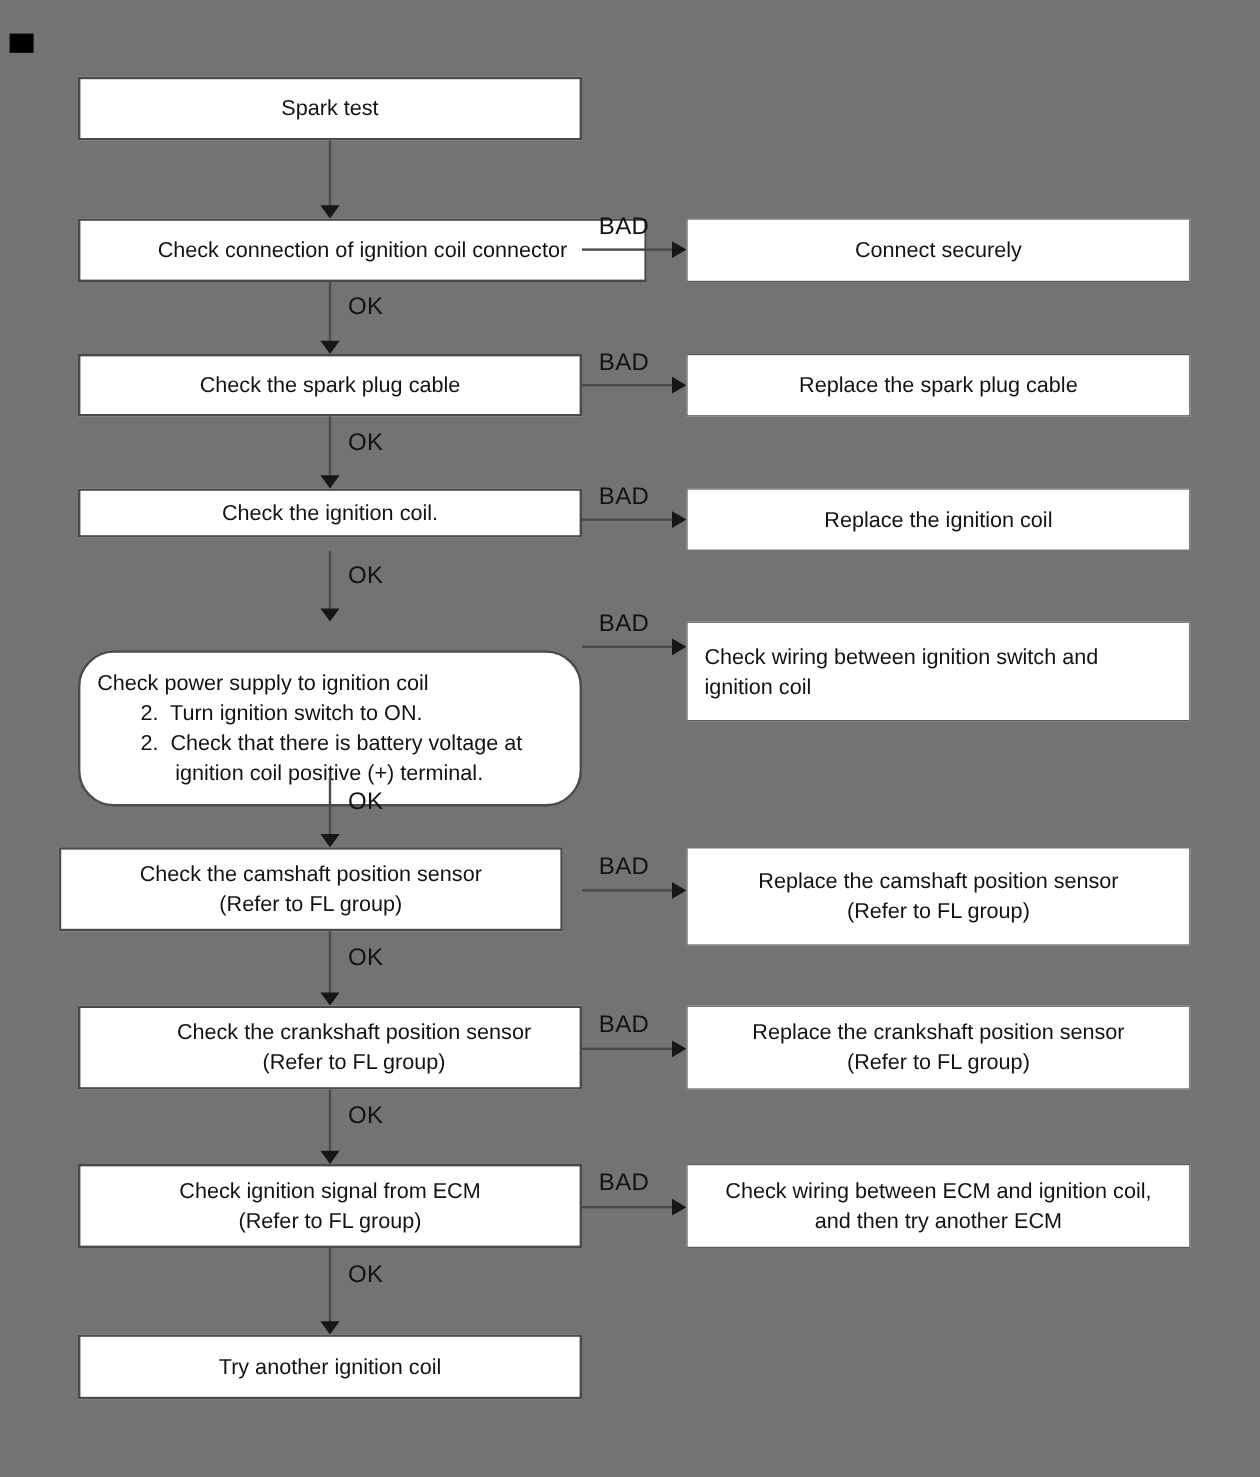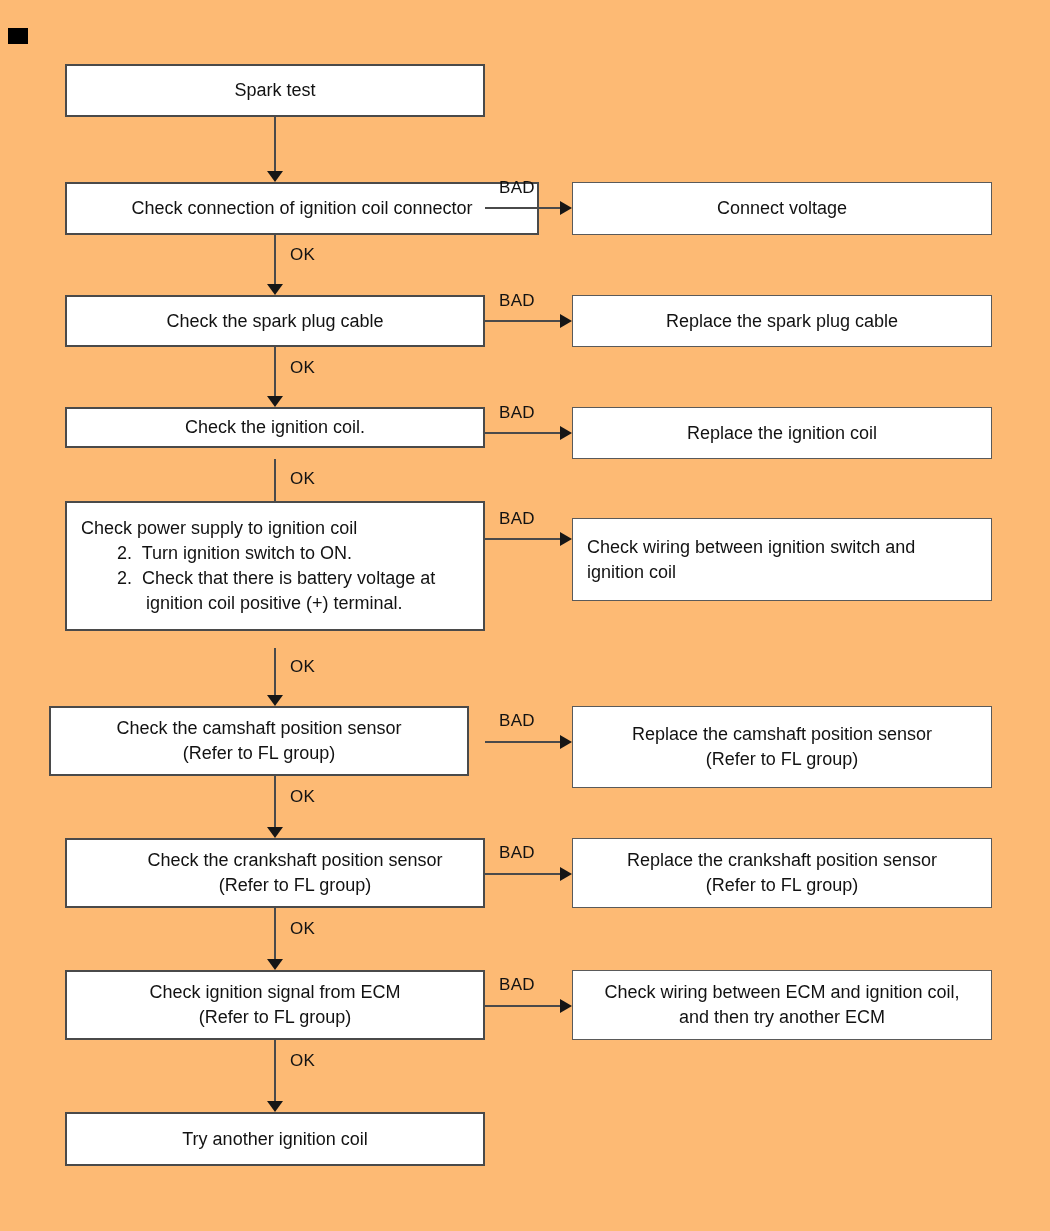--- a/index.html
+++ b/index.html
@@ -1,17 +1,17 @@
 <!DOCTYPE html>
 <html><head>
 <meta charset="utf-8">
 <style>
   html,body{margin:0;padding:0;background:#ffffff;}
   .stage{
-    position:relative;width:1050px;height:1231px;background:#fdba74;
+    position:relative;width:1050px;height:1231px;background:#737373;
     font-family:"Liberation Sans","DejaVu Sans",sans-serif;color:#121212;
     overflow:hidden;
   }
   .corner-marker{position:absolute;left:8px;top:28px;width:20px;height:16px;background:#000;}
   .box{
     position:absolute;box-sizing:border-box;background:#fff;
     border:2px solid #4a4a4a;
     display:flex;flex-direction:column;align-items:center;justify-content:center;
     font-size:18px;line-height:1.38;text-align:center;
   }
@@ -25,21 +25,21 @@
   .arrow-down{
     position:absolute;left:267px;width:0;height:0;
     border-left:8px solid transparent;border-right:8px solid transparent;
     border-top:11px solid #161616;
   }
   .arrow-right{
     position:absolute;left:560px;width:0;height:0;
     border-top:7px solid transparent;border-bottom:7px solid transparent;
     border-left:12px solid #161616;
   }
-  .lbl{position:absolute;font-size:17px;color:#121212;letter-spacing:0.3px;}
+  .lbl{position:absolute;font-size:20px;color:#121212;letter-spacing:0.3px;}
   .lbl.ok{left:290px;}
   .lbl.bad{left:499px;}
 </style>
 </head>
 <body>
 
 <div class="stage">
 
   <div class="corner-marker"></div>
 
@@ -50,21 +50,21 @@
   <div class="vline" style="top:117px;height:56px;"></div>
   <div class="arrow-down" style="top:171px;"></div>
 
   <div class="box" style="left:65px;top:182px;width:474px;height:53px;">
     <span class="line">Check connection of ignition coil connector</span>
   </div>
   <div class="lbl bad" style="top:178px;">BAD</div>
   <div class="hline" style="top:207px;"></div>
   <div class="arrow-right" style="top:201px;"></div>
   <div class="box right" style="left:572px;top:182px;width:420px;height:53px;">
-    <span class="line">Connect voltage</span>
+    <span class="line">Connect securely</span>
   </div>
 
   <div class="vline" style="top:235px;height:49px;"></div>
   <div class="arrow-down" style="top:284px;"></div>
   <div class="lbl ok" style="top:245px;">OK</div>
 
   <div class="box" style="left:65px;top:295px;width:420px;height:52px;">
     <span class="line">Check the spark plug cable</span>
   </div>
   <div class="lbl bad" style="top:291px;">BAD</div>
@@ -85,21 +85,21 @@
   <div class="hline" style="top:432px;"></div>
   <div class="arrow-right" style="top:426px;"></div>
   <div class="box right" style="left:572px;top:407px;width:420px;height:52px;">
     <span class="line">Replace the ignition coil</span>
   </div>
 
   <div class="vline" style="top:459px;height:48px;"></div>
   <div class="arrow-down" style="top:507px;"></div>
   <div class="lbl ok" style="top:469px;">OK</div>
 
-  <div class="box left-align" style="left:65px;top:501px;width:420px;height:130px;justify-content:center;">
+  <div class="box left-align" style="left:65px;top:542px;width:420px;height:130px;justify-content:center;border-radius:30px;">
     <span class="line">Check power supply to ignition coil</span>
     <span class="line ind-1">2.  Turn ignition switch to ON.</span>
     <span class="line ind-1">2.  Check that there is battery voltage at</span>
     <span class="line ind-2">ignition coil positive (+) terminal.</span>
   </div>
   <div class="lbl bad" style="top:509px;">BAD</div>
   <div class="hline" style="top:538px;"></div>
   <div class="arrow-right" style="top:532px;"></div>
   <div class="box right left-align" style="left:572px;top:518px;width:420px;height:83px;justify-content:center;">
     <span class="line">Check wiring between ignition switch and</span>

